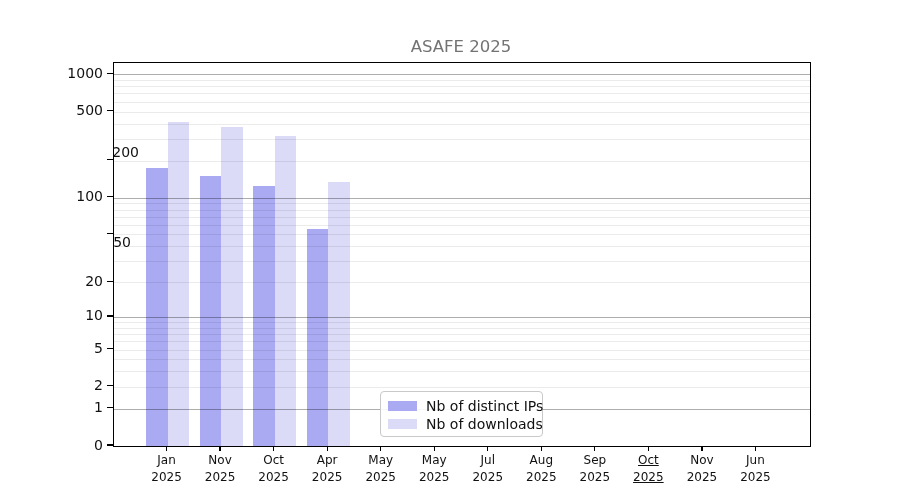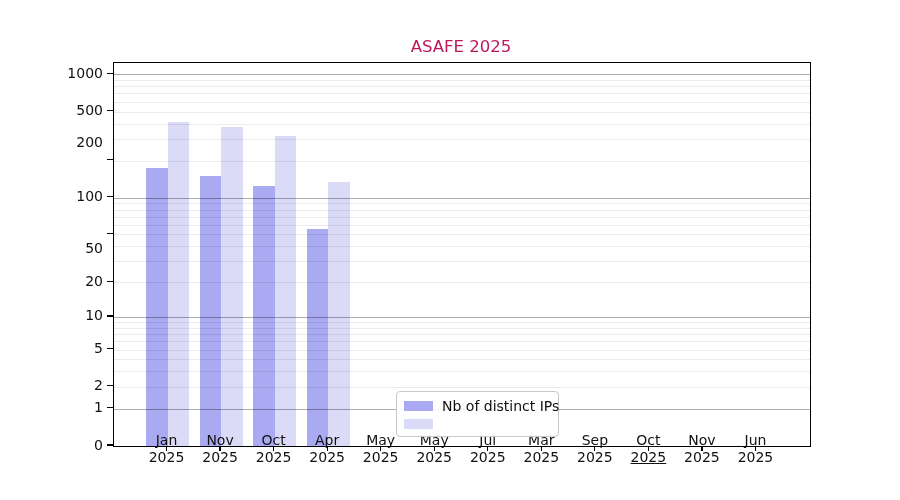--- a/index.html
+++ b/index.html
@@ -2,46 +2,46 @@
 <html><head>
 <meta charset="utf-8">
 <style>
   html,body{margin:0;padding:0;background:#fff;}
   .canvas{
     position:relative;width:900px;height:500px;background:#ffffff;overflow:hidden;
     font-family:"DejaVu Sans","Liberation Sans",sans-serif;color:#111;
   }
   .title{
     position:absolute;left:113px;top:37px;width:696px;text-align:center;
-    font-size:16.5px;color:#be185d;
+    font-size:16.5px;color:#737373;
   }
   .plot{
     position:absolute;left:113px;top:62px;width:696px;height:383px;
     border:1.2px solid #000;box-sizing:content-box;background:#fff;
   }
   .layer{position:absolute;left:0;top:0;width:100%;height:100%;}
   .bar{position:absolute;}
   .gridline{position:absolute;left:0;width:100%;height:1px;}
   .gridline.major{background:rgba(0,0,0,0.32);}
   .gridline.minor{background:rgba(0,0,0,0.08);}
   .ytick-label{
     position:absolute;left:0;width:103px;text-align:right;
     font-size:14px;height:15px;line-height:15px;color:#111;
   }
   .ytick-mark{position:absolute;width:6px;height:1.2px;background:#000;left:107px;}
   .xtick-mark{position:absolute;width:1.2px;height:5px;background:#000;top:446px;}
   .xtick-label{
-    position:absolute;top:432px;width:54px;text-align:center;
-    font-size:14px;line-height:17px;color:#111;white-space:nowrap;
+    position:absolute;top:452px;width:54px;text-align:center;
+    font-size:12px;line-height:17px;color:#111;white-space:nowrap;
   }
   .legend{
     position:absolute;left:266px;top:328px;width:163px;height:46px;
     background:rgba(255,255,255,0.9);border:1px solid #c9c9c9;border-radius:4px;
     box-sizing:border-box;padding:5px 8px 4px 7px;display:flex;
-    flex-direction:column;justify-content:space-between;z-index:5;margin-left:16px;
+    flex-direction:column;justify-content:space-between;z-index:5;
   }
   .legend-row{display:flex;align-items:center;height:18px;}
   .swatch{width:29px;height:10px;display:inline-block;margin-right:9px;flex:0 0 auto;}
   .legend-label{font-size:14px;line-height:18px;color:#111;white-space:nowrap;}
 </style>
 </head>
 <body>
 
 <div class="canvas">
   <div class="title">ASAFE 2025</div>
@@ -88,34 +88,35 @@
         <div class="gridline major" style="top: 11.3062px;"></div>
       </div>
 
     <div class="legend">
       <div class="legend-row">
         <span class="swatch" id="swatch-0" style="background: rgb(169, 170, 242);"></span>
         <span class="legend-label">Nb of distinct IPs</span>
       </div>
       <div class="legend-row">
         <span class="swatch" id="swatch-1" style="background: rgb(219, 219, 248);"></span>
+        <span class="legend-label">Nb of downloads</span>
       </div>
     </div>
   </div>
 
   <div id="yaxis">
       <div class="ytick-label" style="top: 65.8062px;">1000</div>
       <div class="ytick-mark" style="top: 72.7062px;"></div>
       <div class="ytick-label" style="top: 103.044px;">500</div>
       <div class="ytick-mark" style="top: 109.944px;"></div>
-      <div class="ytick-label" style="top: 135px;">200</div>
+      <div class="ytick-label" style="top: 145px; margin-left: 36px;">200</div>
       <div class="ytick-mark" style="top: 159.08px;"></div>
       <div class="ytick-label" style="top: 189.205px;">100</div>
       <div class="ytick-mark" style="top: 196.105px;"></div>
-      <div class="ytick-label" style="top: 241px;">50</div>
+      <div class="ytick-label" style="top: 235px; margin-left: 28px;">50</div>
       <div class="ytick-mark" style="top: 232.866px;"></div>
       <div class="ytick-label" style="top: 273.703px;">20</div>
       <div class="ytick-mark" style="top: 280.603px;"></div>
       <div class="ytick-label" style="top: 308.492px;">10</div>
       <div class="ytick-mark" style="top: 315.392px;"></div>
       <div class="ytick-label" style="top: 341.103px;">5</div>
       <div class="ytick-mark" style="top: 348.003px;"></div>
       <div class="ytick-label" style="top: 378.394px;">2</div>
       <div class="ytick-mark" style="top: 385.294px;"></div>
       <div class="ytick-label" style="top: 400.208px;">1</div>
@@ -154,21 +155,21 @@
         <div>May</div>
         <div>2025</div>
       </div>
       <div class="xtick-mark" style="left: 487.169px;"></div>
       <div class="xtick-label" style="left: 460.769px;">
         <div>Jul</div>
         <div>2025</div>
       </div>
       <div class="xtick-mark" style="left: 540.708px;"></div>
       <div class="xtick-label" style="left: 514.308px;">
-        <div>Mar</div>
+        <div>Aug</div>
         <div>2025</div>
       </div>
       <div class="xtick-mark" style="left: 594.246px;"></div>
       <div class="xtick-label" style="left: 567.846px;">
         <div>Sep</div>
         <div>2025</div>
       </div>
       <div class="xtick-mark" style="left: 647.785px;"></div>
       <div class="xtick-label" style="left: 621.385px; text-decoration: underline;">
         <div>Oct</div>

